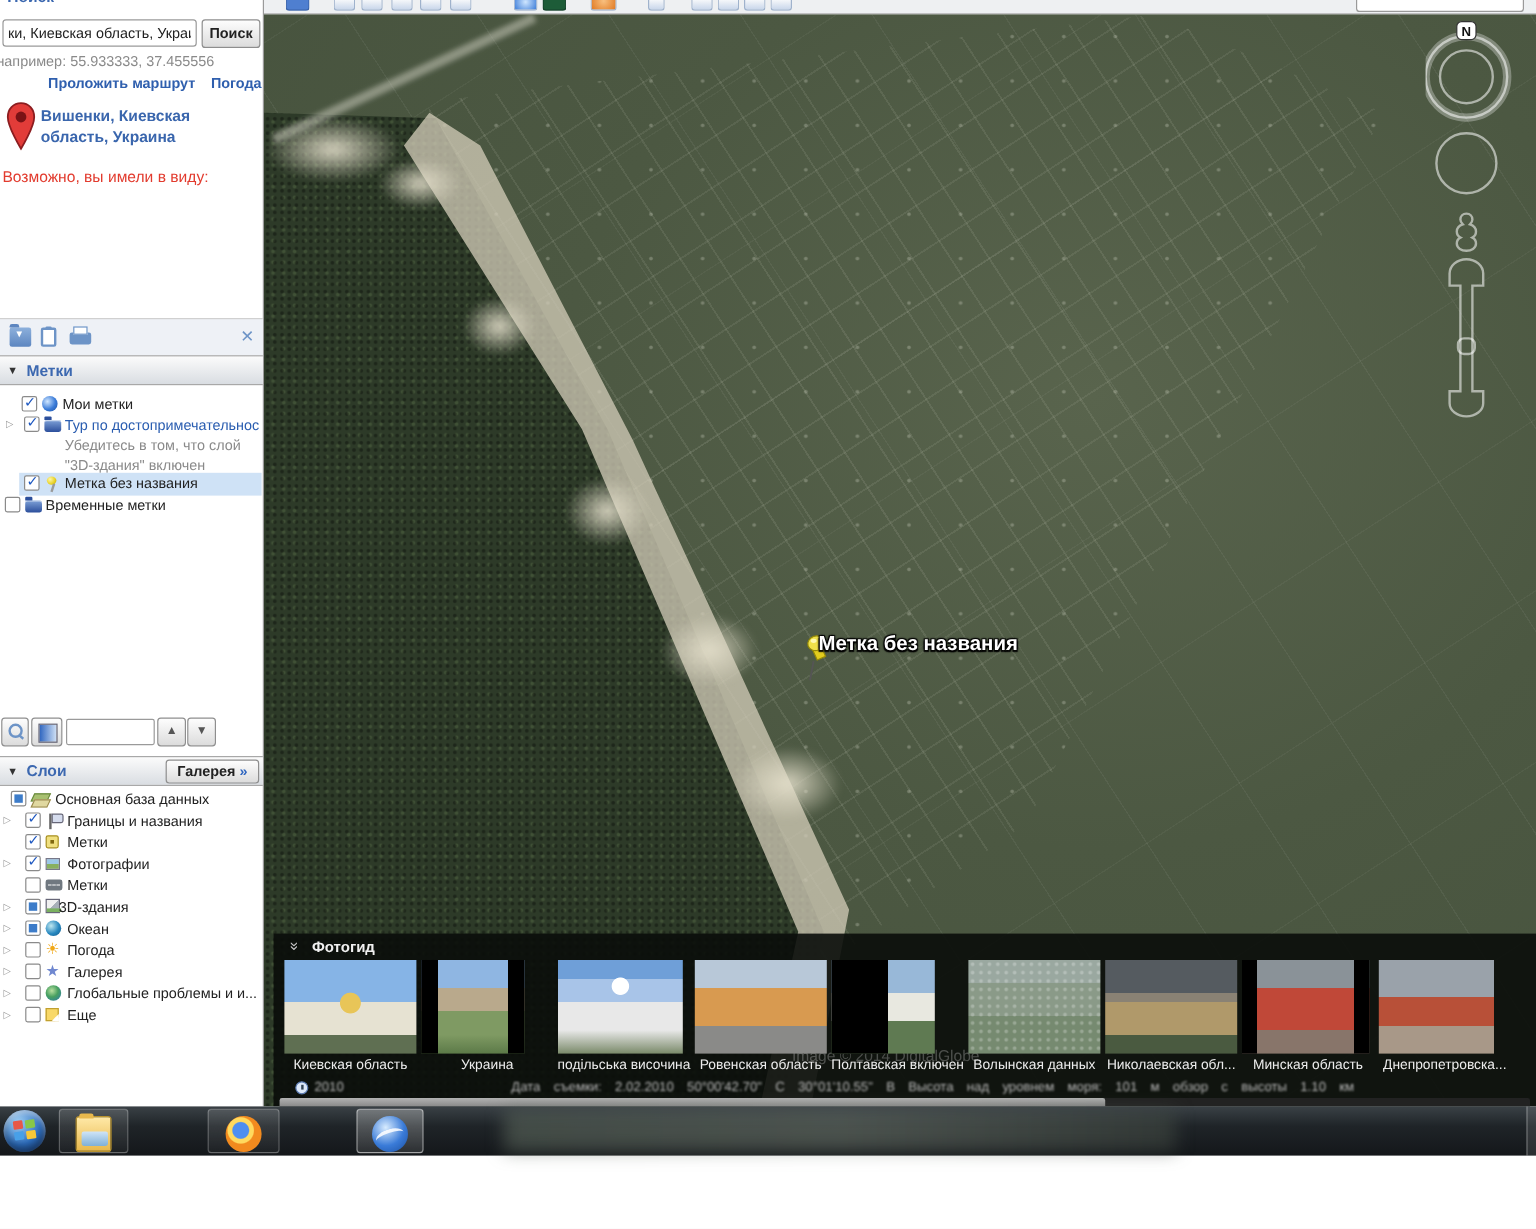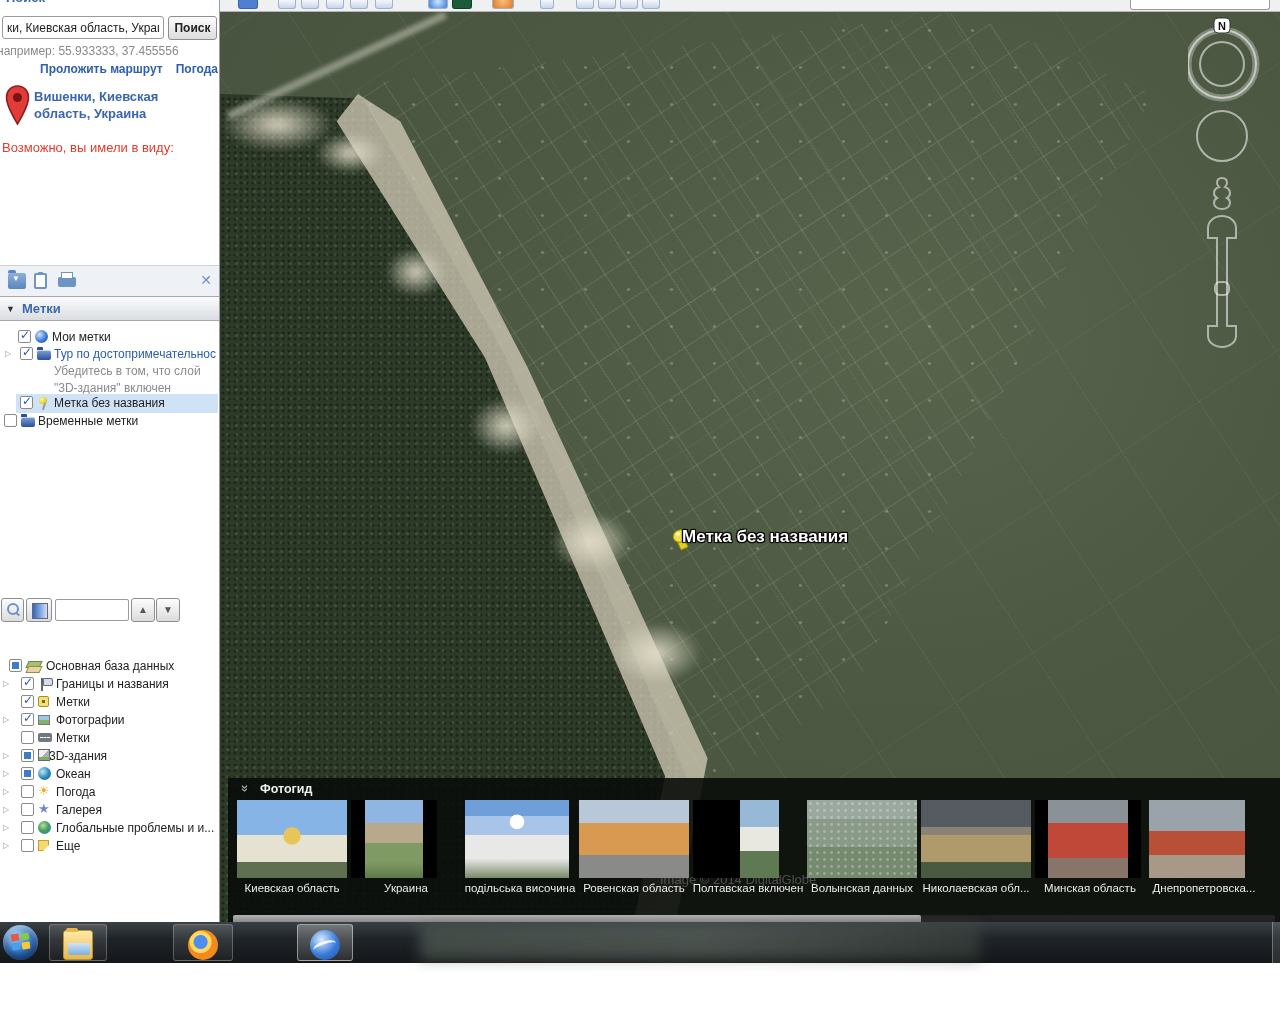--- a/index.html
+++ b/index.html
@@ -255,20 +255,28 @@
     </div>
 
     <div class="abs find-row">
       <span class="sq-btn mag" style="left:1px;width:23px"></span>
       <span class="sq-btn grad-sq" style="left:26px;width:26px"></span>
       <input class="find-input" style="">
       <span class="sq-btn arrow-btn" style="left:131px;width:24px">▲</span>
       <span class="sq-btn arrow-btn" style="left:156px;width:24px">▼</span>
     </div>
 
+    <div class="abs panel-hdr" style="top:630px">
+      <span class="tri"></span>
+      <span class="cap">Слои</span>
+      <span class="abs btn gallery-btn">
+        <span>Галерея</span>
+        <span class="chev-r">»</span>
+      </span>
+    </div>
 
     <div class="row" style="top:658px">
       <span class="cb partial" style="left:9px"></span>
       <span class="ic db-ic" style="left:26px"></span>
       <span class="lbl" style="left:46px">Основная база данных</span>
     </div>
     <div class="row" style="top:676px">
       <span class="exp" style="left:3px"></span>
       <span class="cb checked" style="left:21px"></span>
       <span class="ic flag-ic" style="left:38px"></span>
@@ -399,20 +407,25 @@
       <span class="ps-lbl" style="left:8px">Киевская область</span>
       <span class="ps-lbl" style="left:122px">Украина</span>
       <span class="ps-lbl" style="left:236px">подільська височина</span>
       <span class="ps-lbl" style="left:350px">Ровенская область</span>
       <span class="ps-lbl" style="left:464px">Полтавская включен</span>
       <span class="ps-lbl" style="left:578px">Волынская данных</span>
       <span class="ps-lbl" style="left:692px">Николаевская обл...</span>
       <span class="ps-lbl" style="left:806px">Минская область</span>
       <span class="ps-lbl" style="left:920px">Днепропетровска...</span>
 
+      <div class="status-row">
+        <span class="clock-ic"></span>
+        <span class="status-year">2010</span>
+        <span class="status-text">Дата съемки: 2.02.2010   50°00'42.70" С  30°01'10.55" В   Высота над уровнем моря: 101 м   обзор с высоты 1.10 км</span>
+      </div>
       <div class="gbar-track">
         <div class="gbar-fill"></div>
       </div>
     </div>
   </div>
 
   <div class="abs taskbar">
     <div class="tb-blur"></div>
 
     <div class="orb">

